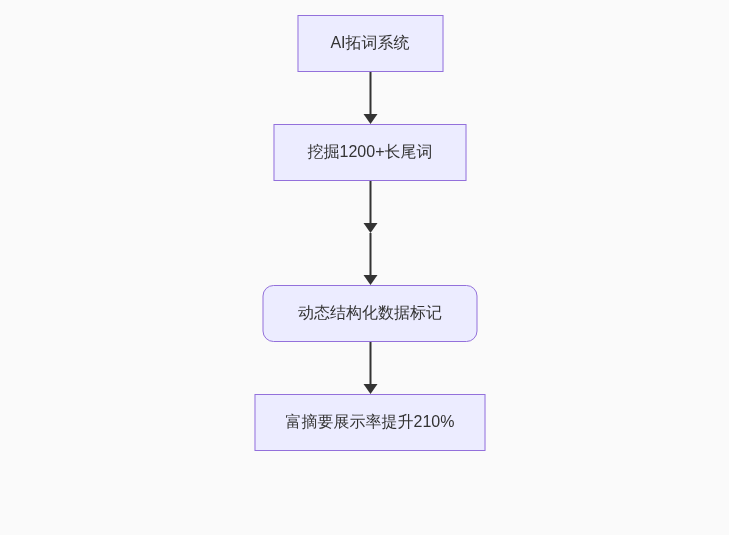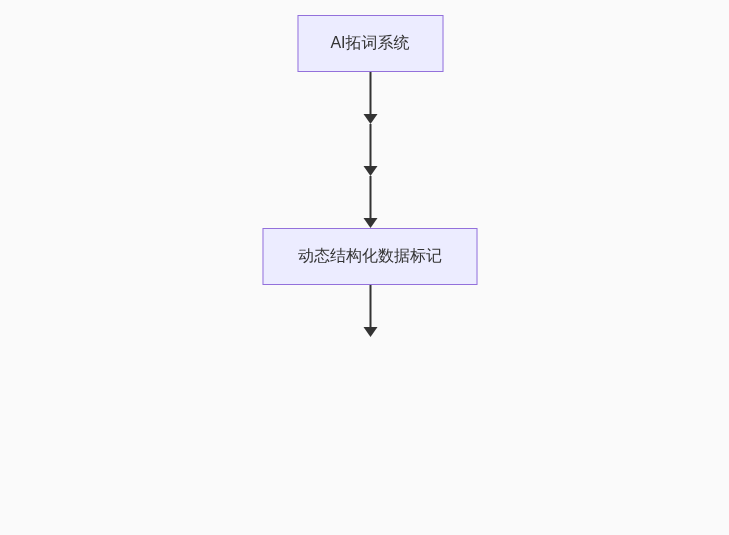--- a/index.html
+++ b/index.html
@@ -36,21 +36,21 @@
     background:var(--node-fill);
     border:1px solid var(--node-border);
     color:var(--node-text);
     font-size:16px;
     white-space:nowrap;
     padding:0 12px;
   }
   .node.n1{width:146px;}
   .node.n2{width:193px;}
   .node.n3{width:219px;}
-  .node.n4{width:215px;}
+  .node.n4{width:215px;border-radius:11px;}
   .node.n5{width:231px;}
   .edge{
     height:52px;
     width:14px;
     position:relative;
     display:flex;
     flex-direction:column;
     align-items:center;
   }
   .edge-line{
@@ -73,20 +73,23 @@
 
     <div class="node n1">
       <span>AI拓词系统</span>
     </div>
 
     <div class="edge">
       <div class="edge-line"></div>
       <div class="edge-arrowhead"></div>
     </div>
 
+    <div class="node n2">
+      <span>挖掘1200+长尾词</span>
+    </div>
 
     <div class="edge">
       <div class="edge-line"></div>
       <div class="edge-arrowhead"></div>
     </div>
 
 
     <div class="edge">
       <div class="edge-line"></div>
       <div class="edge-arrowhead"></div>
@@ -94,15 +97,18 @@
 
     <div class="node n4">
       <span>动态结构化数据标记</span>
     </div>
 
     <div class="edge">
       <div class="edge-line"></div>
       <div class="edge-arrowhead"></div>
     </div>
 
+    <div class="node n5">
+      <span>富摘要展示率提升210%</span>
+    </div>
 
   </div>
 </div>
 
 </body></html>

